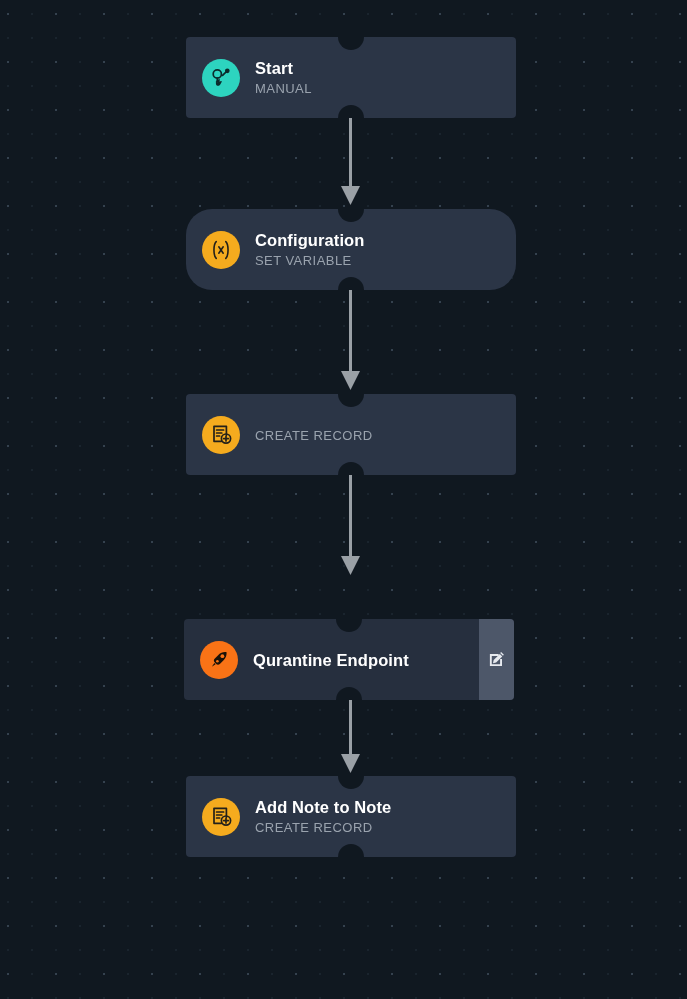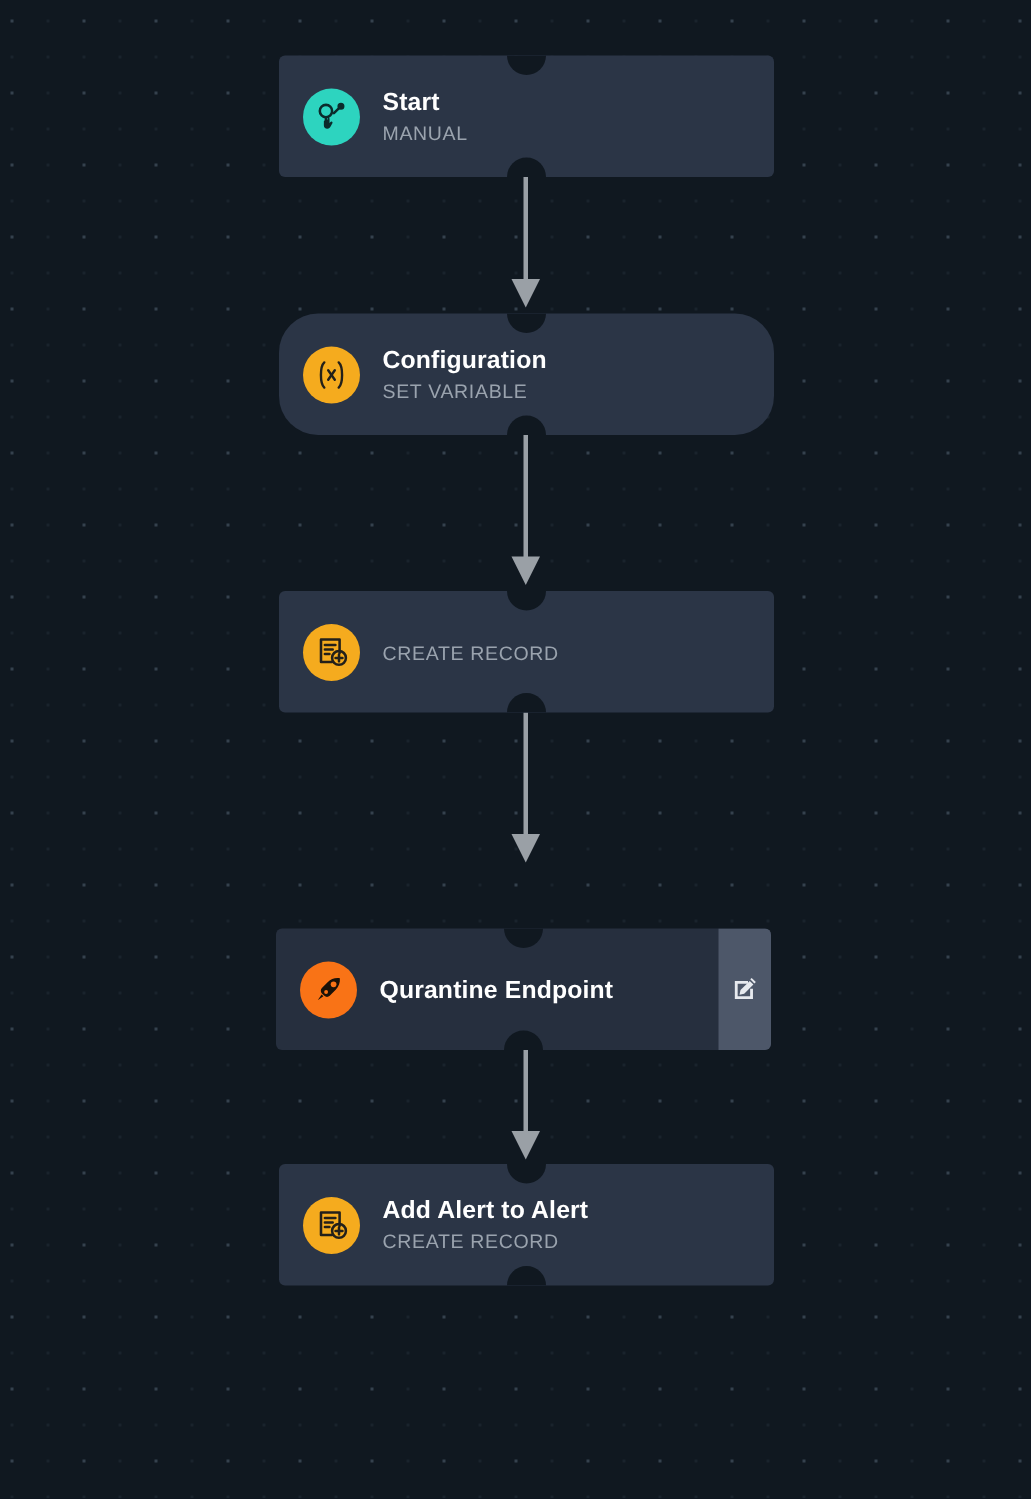--- a/index.html
+++ b/index.html
@@ -246,19 +246,19 @@
       <svg width="25" height="25" viewBox="0 0 25 25">
         <g fill="none" stroke="#23201a" stroke-width="1.7" stroke-linejoin="round" stroke-linecap="round">
           <path d="M5 4.3 h12.4 v9.0 M5 4.3 v15.0 h7.3"></path>
           <path d="M7.6 8.0 h7.0 M7.6 11.0 h5.2 M7.6 14.0 h3.0"></path>
           <circle cx="17.0" cy="16.6" r="4.6"></circle>
           <path d="M17.0 14.3 v4.6 M14.7 16.6 h4.6"></path>
         </g>
       </svg>
     </div>
     <div class="node-text">
-      <div class="node-title">Add Alert to Alert</div>
+      <div class="node-title">Add Note to Note</div>
       <div class="node-subtitle">CREATE RECORD</div>
     </div>
     <div class="notch bottom"></div>
   </div>
 
 </div>
 
 </body></html>

